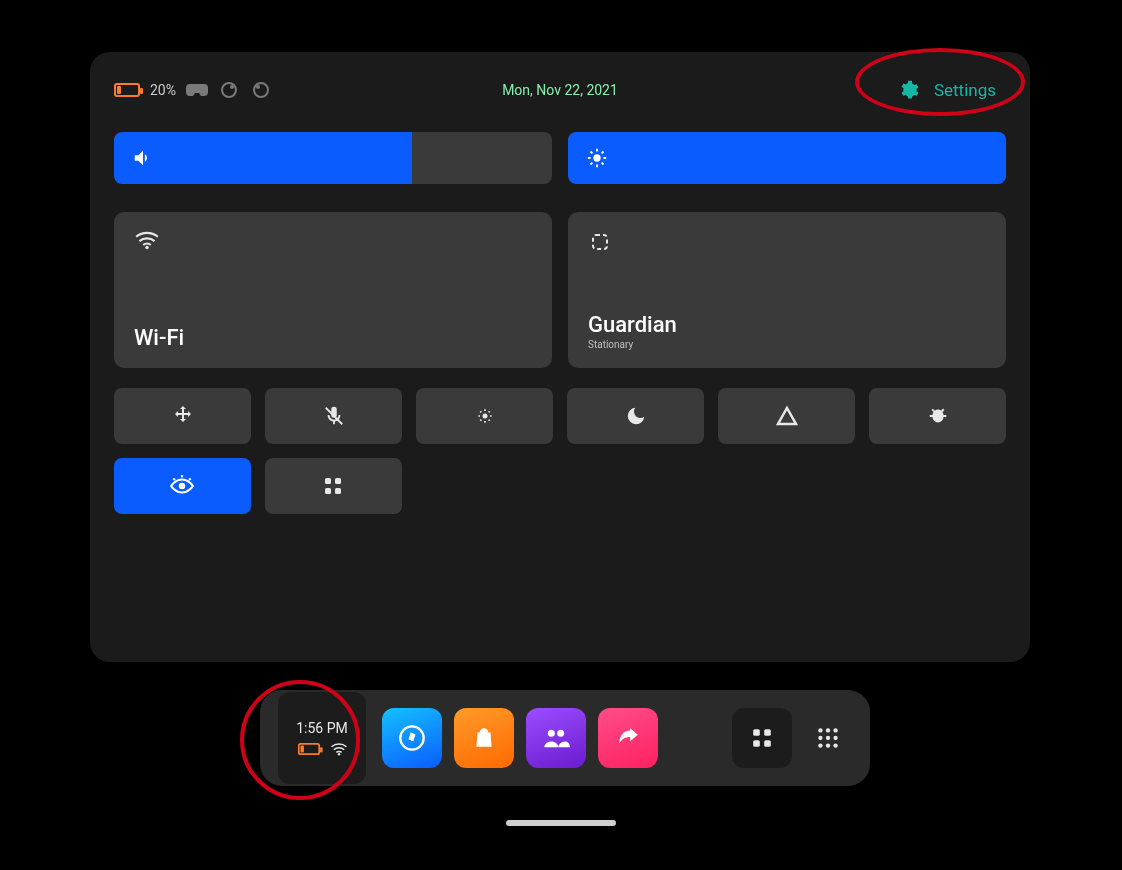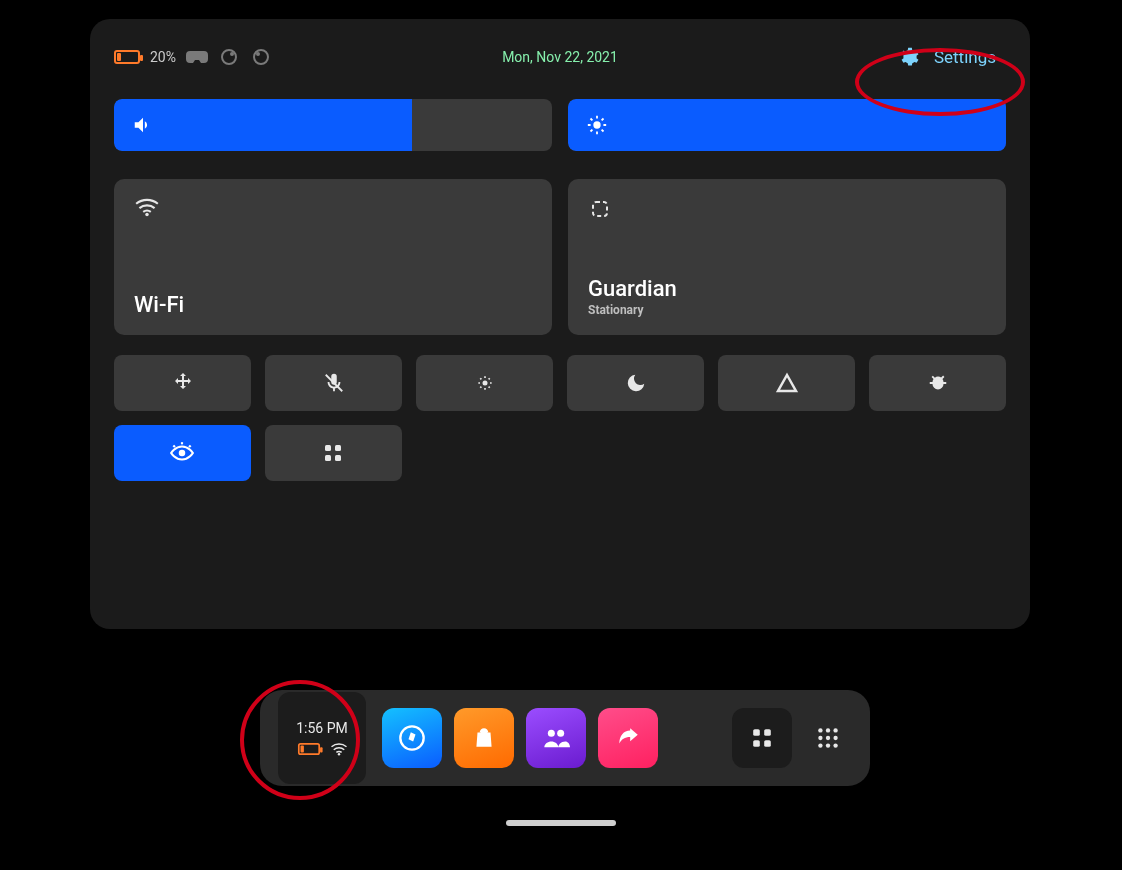--- a/index.html
+++ b/index.html
@@ -10,21 +10,21 @@
     font-family: -apple-system, BlinkMacSystemFont, "Segoe UI", Roboto, Arial, sans-serif;
     color: #fff;
     overflow: hidden;
     position: relative;
   }
 
   
   .panel {
     position: absolute;
     left: 90px;
-    top: 19px;
+    top: 52px;
     width: 940px;
     height: 610px;
     background: #1b1b1b;
     border-radius: 20px;
     padding: 16px 24px;
   }
 
   .panel-header {
     display: flex;
     align-items: center;
@@ -55,21 +55,21 @@
     color:#7a7a7a;
   }
 
   .date-label {
     position:absolute; left:0; right:0; text-align:center;
     font-size:14px; color:#86efac; pointer-events:none;
   }
 
   .settings-btn {
     margin-left:auto; display:flex; align-items:center; gap:15px;
-    color:#7dd3fc; font-size:17px; cursor:pointer;
+    color:#14b8a6; font-size:17px; cursor:pointer;
     padding:6px 10px; border-radius:6px;
   }
 
   
   .sliders-row {
     display:flex; gap:16px; margin-top:20px;
   }
   .slider {
     flex:1; height:52px; background:#3a3a3a; border-radius:8px;
     position:relative; overflow:hidden; display:flex; align-items:center;
@@ -84,21 +84,21 @@
 
   
   .cards-row { display:flex; gap:16px; margin-top:28px; }
   .card {
     flex:1; height:156px; background:#3a3a3a; border-radius:10px;
     padding:18px 20px; display:flex; flex-direction:column; justify-content:space-between;
     cursor:pointer;
   }
   .card .card-icon { color:#e6e6e6; }
   .card-title { font-size:22px; font-weight:500; color:#fff; }
-  .card-sub   { font-size:12px; color:#bfbfbf; margin-top:2px;font-weight:bold; }
+  .card-sub   { font-size:10px; color:#bfbfbf; margin-top:2px; }
 
   
   .qa-grid {
     display:grid;
     grid-template-columns: repeat(6, 1fr);
     gap:14px; margin-top:20px;
   }
   .qa-btn {
     height:56px; background:#3a3a3a; border-radius:8px;
     display:flex; align-items:center; justify-content:center;

